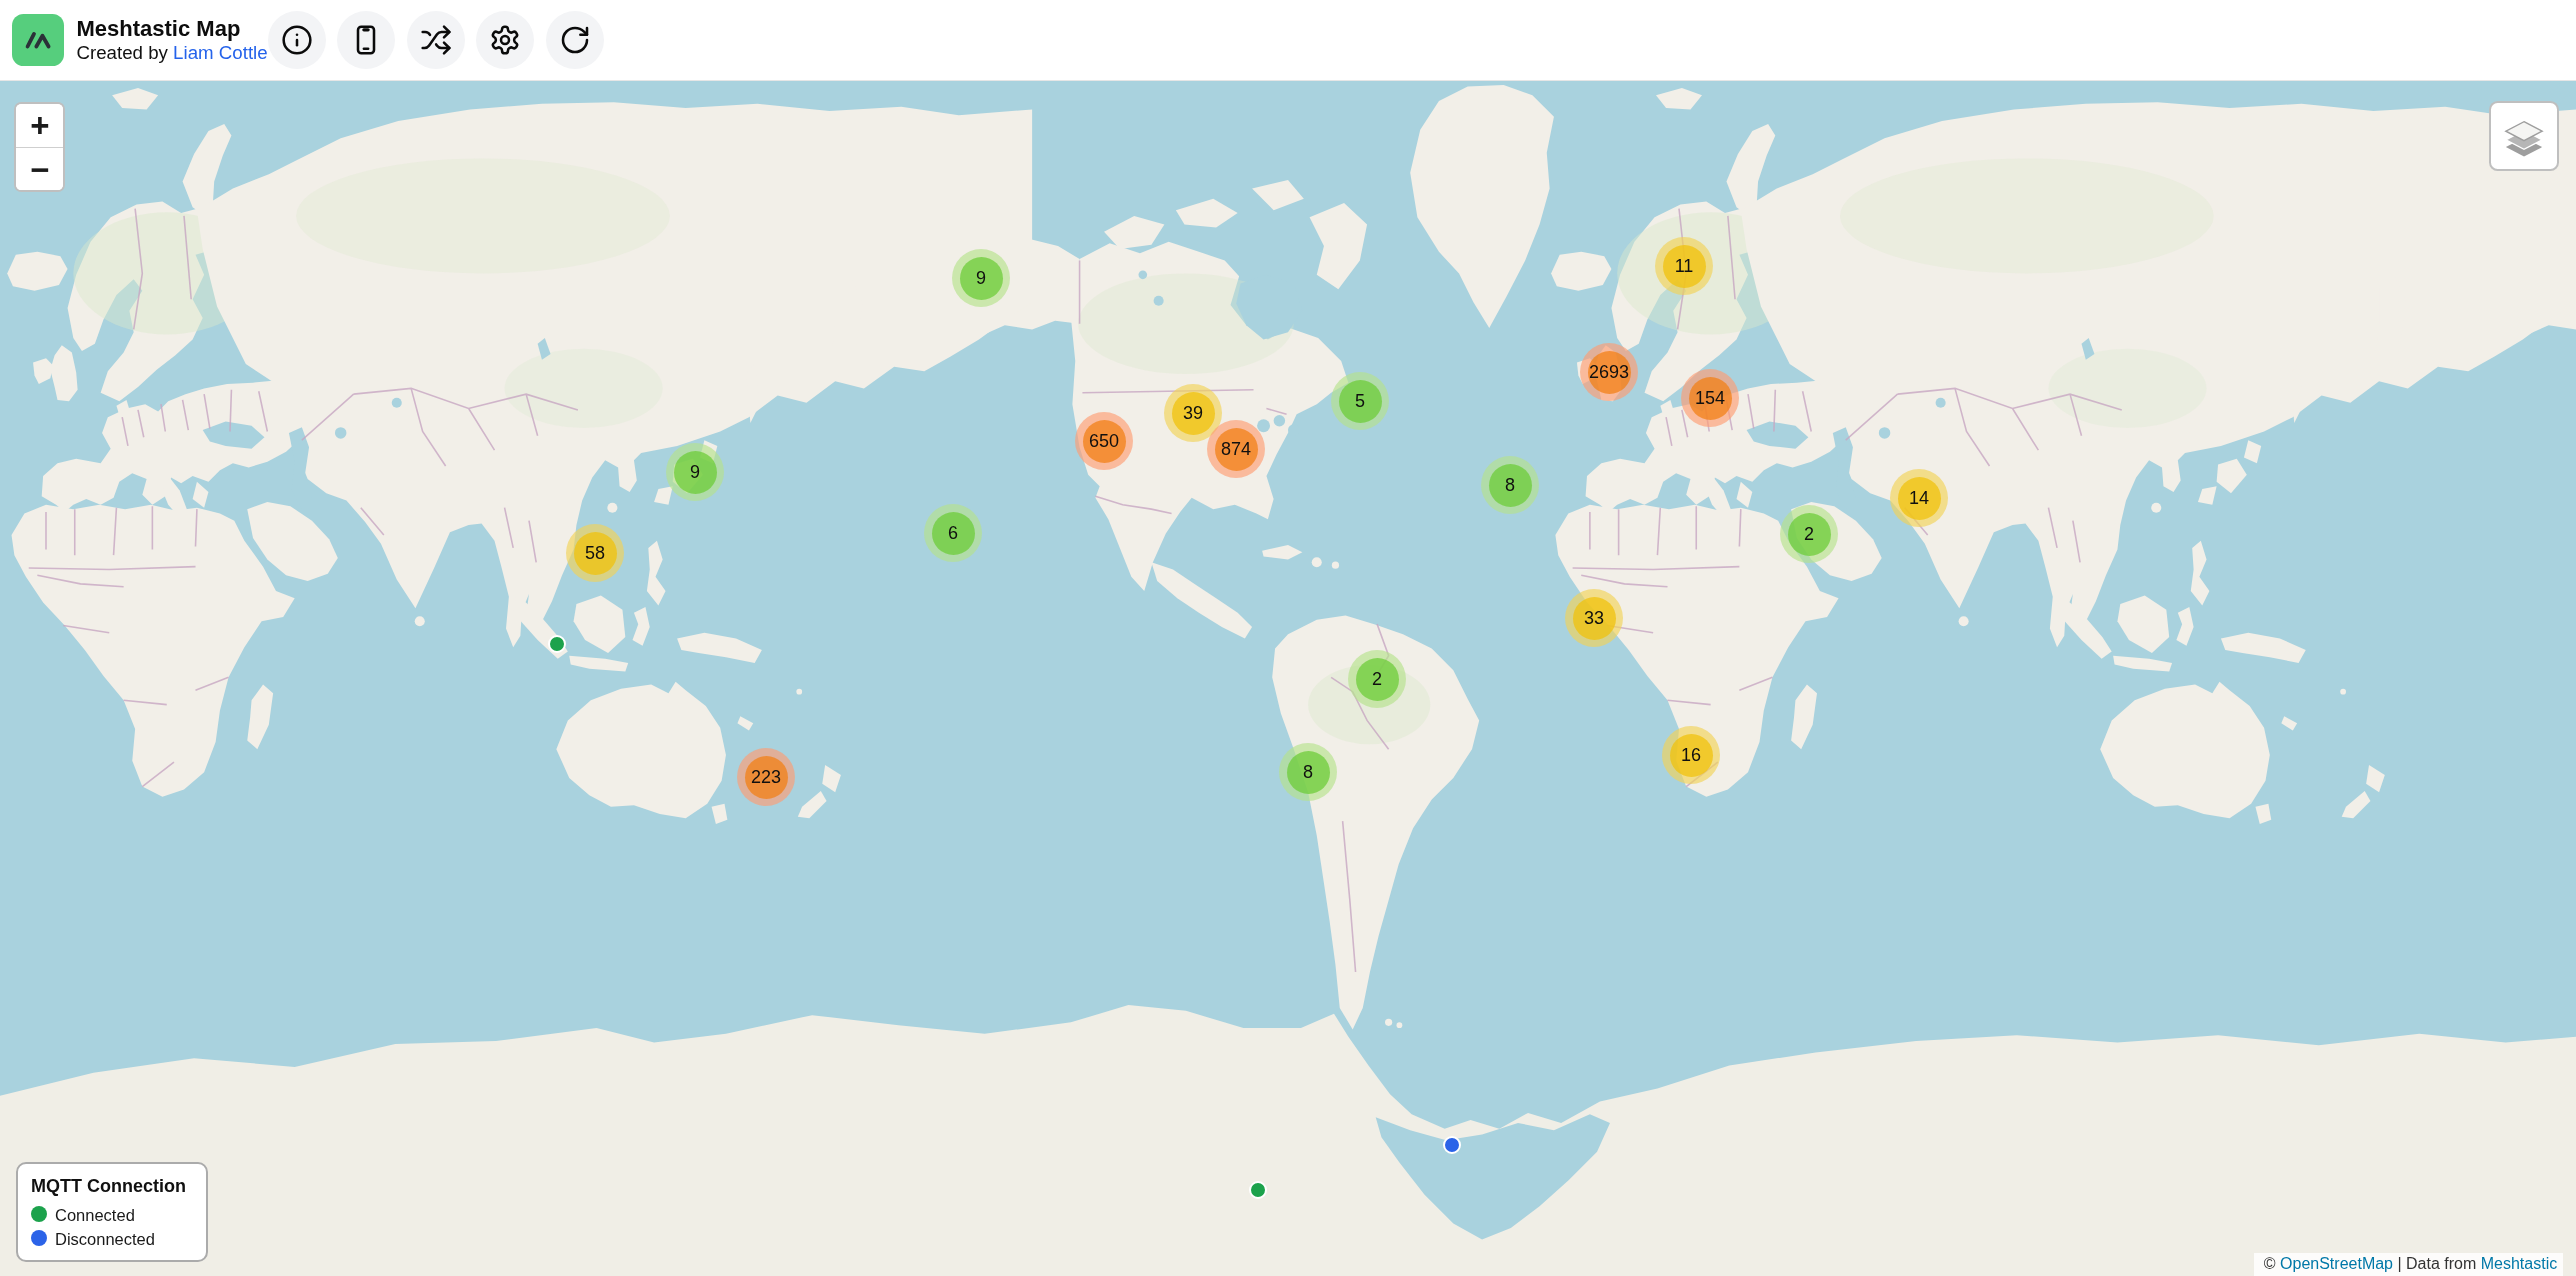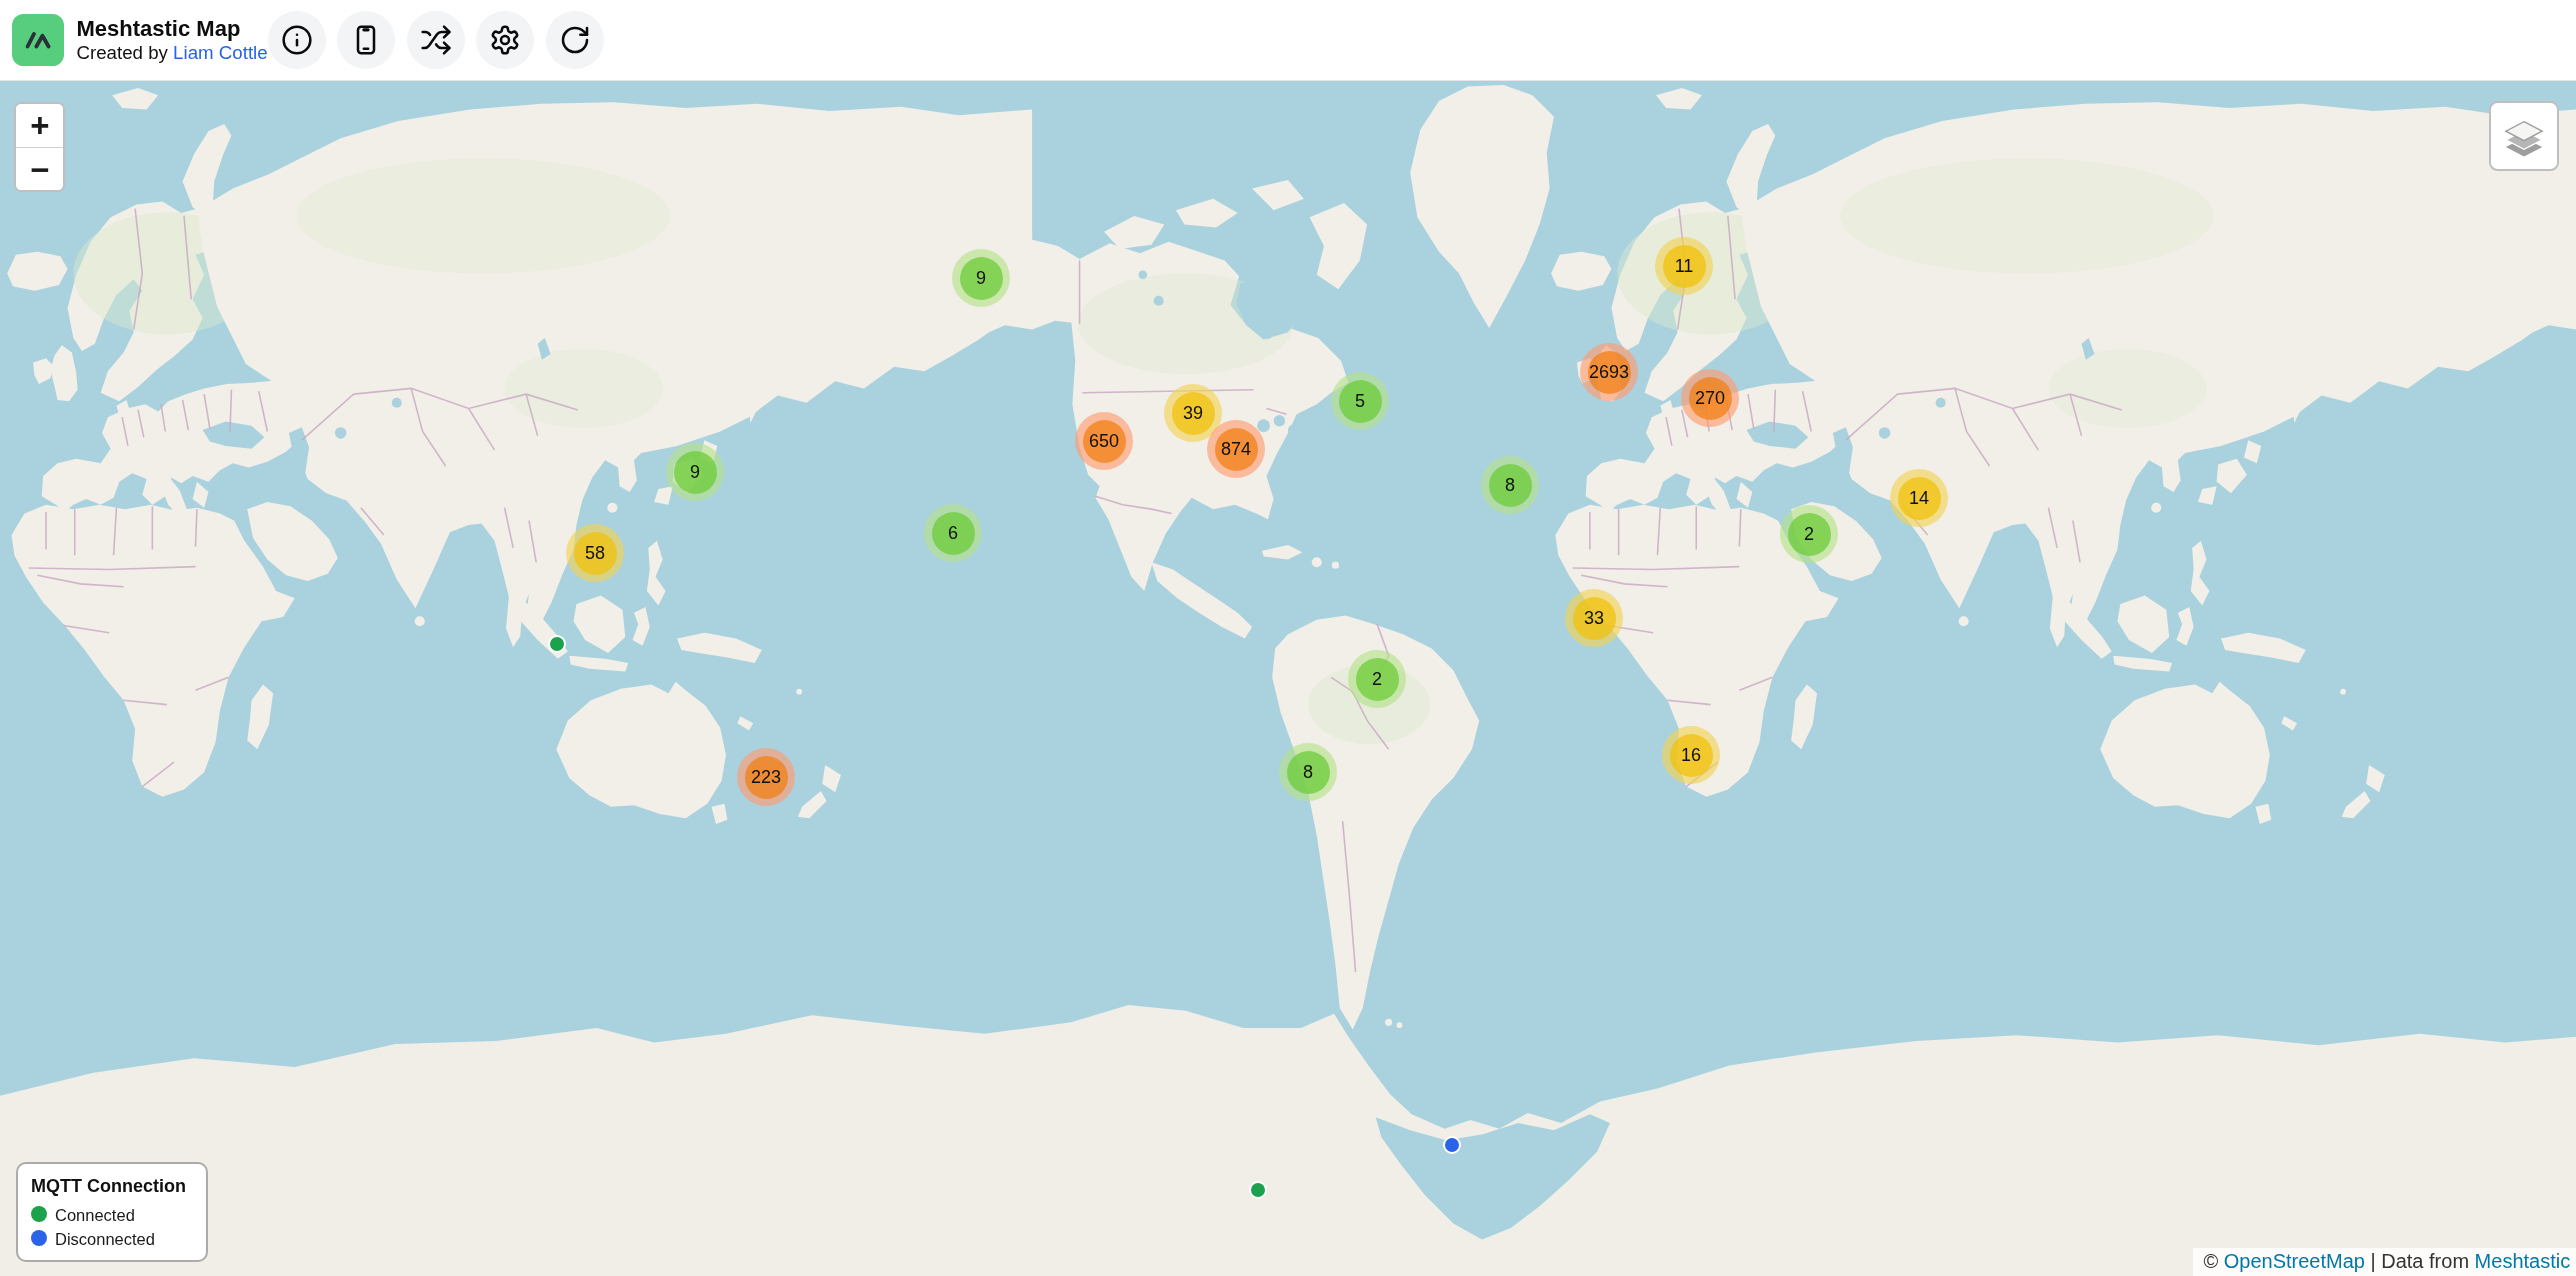--- a/index.html
+++ b/index.html
@@ -33,22 +33,22 @@
   .layers-ctl{position:absolute;right:17px;top:101px;width:66px;height:66px;background:#fff;
     border:2.9px solid rgba(0,0,0,.25);border-radius:8.6px;display:flex;align-items:center;
     justify-content:center;z-index:40;cursor:pointer;}
   
   .legend{position:absolute;left:16px;bottom:15px;width:162px;background:#fff;
     border:2.2px solid #ababab;border-radius:10px;padding:11.5px 13px;z-index:50;}
   .legend-title{font-size:18px;font-weight:700;color:#111;margin-bottom:8.6px;}
   .legend-item{display:flex;align-items:flex-start;font-size:16.5px;color:#1a1a1a;margin-top:5px;}
   .legend-swatch{width:16px;height:16px;border-radius:50%;margin-right:8px;flex:none;}
   
-  .attribution{position:absolute;right:0;bottom:0;background:rgba(255,255,255,.82);
-    padding:2.2px 5.8px 4.3px 10px;font-size:20px;color:#333;z-index:50;white-space:pre;}
+  .attribution{position:absolute;right:13px;bottom:0;background:rgba(255,255,255,.82);
+    padding:2.2px 5.8px 4.3px 10px;font-size:16px;color:#333;z-index:50;white-space:pre;}
   .attribution a{color:#0078A8;text-decoration:none;cursor:pointer;}
   
   header{position:absolute;left:0;top:0;width:100%;height:81px;background:#fff;
     border-bottom:0.7px solid #e6e6e6;display:flex;align-items:center;z-index:100;box-sizing:border-box;}
   .logo-box{width:52px;height:52px;border-radius:11.5px;background:#56CE7D;margin:0 13px 0 11.5px;
     display:flex;align-items:center;justify-content:center;flex:none;cursor:pointer;}
   .title-block{flex:none;line-height:1.18;}
   .app-title{font-size:22px;font-weight:700;color:#0d0d0d;}
   .byline{font-size:18.7px;color:#111;}
   .byline a{color:#2563eb;text-decoration:none;cursor:pointer;}
@@ -162,21 +162,21 @@
           <span>11</span>
         </div>
       </div>
       <div class="cluster" style="left: 1580px; top: 343px; background: rgba(253, 156, 115, 0.65);">
         <div class="inner" style="background: rgba(241, 128, 23, 0.75);">
           <span>2693</span>
         </div>
       </div>
       <div class="cluster" style="left: 1681px; top: 369px; background: rgba(253, 156, 115, 0.65);">
         <div class="inner" style="background: rgba(241, 128, 23, 0.75);">
-          <span>270</span>
+          <span>154</span>
         </div>
       </div>
       <div class="cluster" style="left: 1164px; top: 384px; background: rgba(241, 211, 87, 0.65);">
         <div class="inner" style="background: rgba(240, 194, 12, 0.75);">
           <span>39</span>
         </div>
       </div>
       <div class="cluster" style="left: 1331px; top: 372px; background: rgba(181, 226, 140, 0.65);">
         <div class="inner" style="background: rgba(110, 204, 57, 0.75);">
           <span>5</span>

